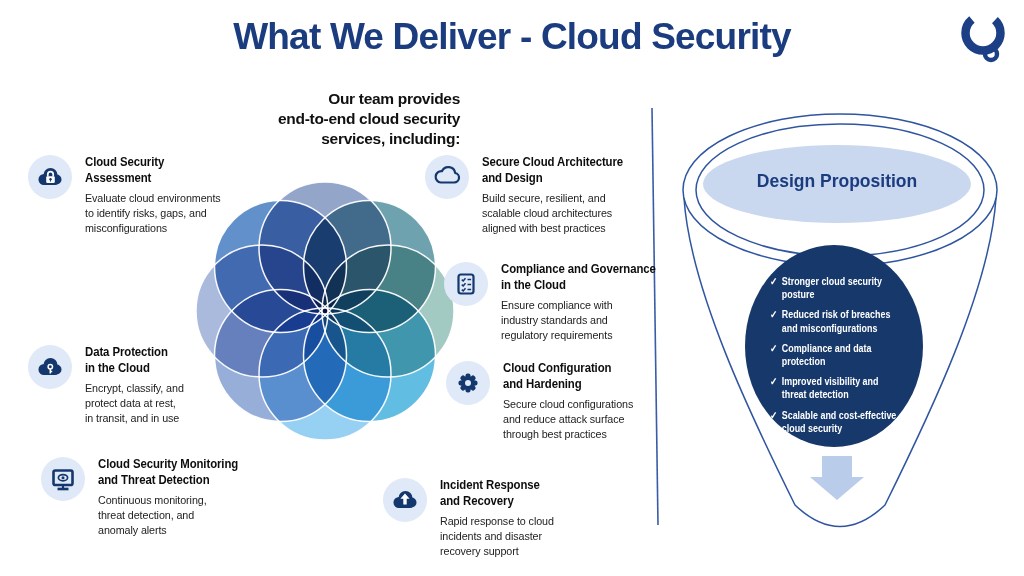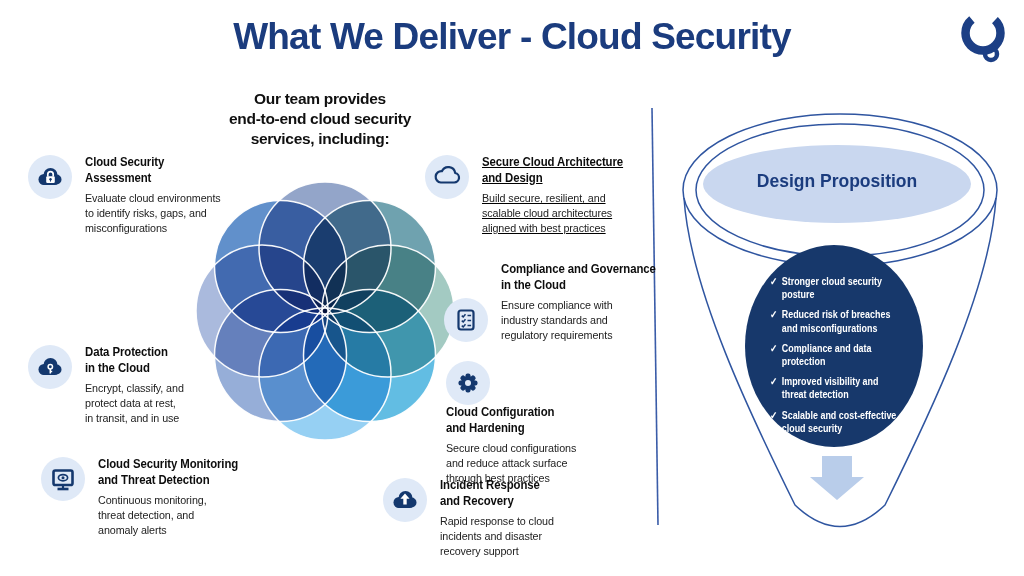--- a/index.html
+++ b/index.html
@@ -2,29 +2,29 @@
 <html><head>
 <meta charset="utf-8">
 <style>
   html,body{margin:0;padding:0;}
   #page{position:relative;width:1024px;height:576px;background:#ffffff;overflow:hidden;
         font-family:"Liberation Sans",sans-serif;}
   #bg-svg{position:absolute;left:0;top:0;z-index:0;}
   #title{position:absolute;left:0;top:16px;width:1024px;text-align:center;
          font-size:37px;font-weight:700;color:#1b3c7e;letter-spacing:-0.8px;z-index:2;}
   #logo{position:absolute;right:12px;top:6px;z-index:2;}
-  #intro{position:absolute;left:180px;top:89px;width:280px;text-align:center;
+  #intro{position:absolute;left:180px;top:89px;width:280px;text-align:right;
          font-size:15.5px;line-height:20px;font-weight:700;color:#101010;white-space:pre-line;z-index:2;letter-spacing:-0.3px;}
   .svc{position:absolute;display:flex;align-items:flex-start;z-index:2;}
   .icon-c{width:44px;height:44px;flex:0 0 44px;margin-right:13px;}
   .svc-texts{padding-top:0px;width:200px;transform:scaleX(0.92);transform-origin:0 0;}
   .svc-title{font-weight:700;font-size:12.4px;line-height:15.5px;color:#0d0d0d;white-space:pre-line;letter-spacing:-0.1px;}
   .svc-desc{margin-top:4px;font-size:11.7px;line-height:15px;color:#222222;white-space:pre-line;letter-spacing:-0.1px;}
   #p1{left:28px;top:155px;} #p2{left:28px;top:261px;} #p3{left:28px;top:345px;} #p4{left:41px;top:457px;}
-  #p5{left:425px;top:155px;text-decoration:underline;} #p6{left:444px;top:262px;align-items:flex-end;} #p7{left:446px;top:361px;flex-direction:column;} #p8{left:383px;top:458px;margin-top:20px;}
+  #p5{left:425px;top:155px;} #p6{left:444px;top:262px;} #p7{left:446px;top:361px;} #p8{left:383px;top:458px;margin-top:20px;}
   #value-prop{position:absolute;left:703px;top:171px;width:268px;text-align:center;
               font-size:17.5px;font-weight:700;color:#1b3c7e;z-index:2;}
   #benefits{position:absolute;left:770px;top:275px;width:170px;z-index:2;list-style:none;margin:0;padding:0;}
   #benefits li{display:flex;margin-bottom:7px;transform:scaleX(0.85);transform-origin:0 0;}
   .check{color:#ffffff;font-weight:700;font-size:10.5px;line-height:13.2px;margin-right:5px;}
   .benefit-text{color:#ffffff;font-weight:700;font-size:10.5px;line-height:13.2px;white-space:pre-line;}
   .venn-fill{mix-blend-mode:multiply;fill-opacity:0.82;}
 </style>
 </head>
 <body>

